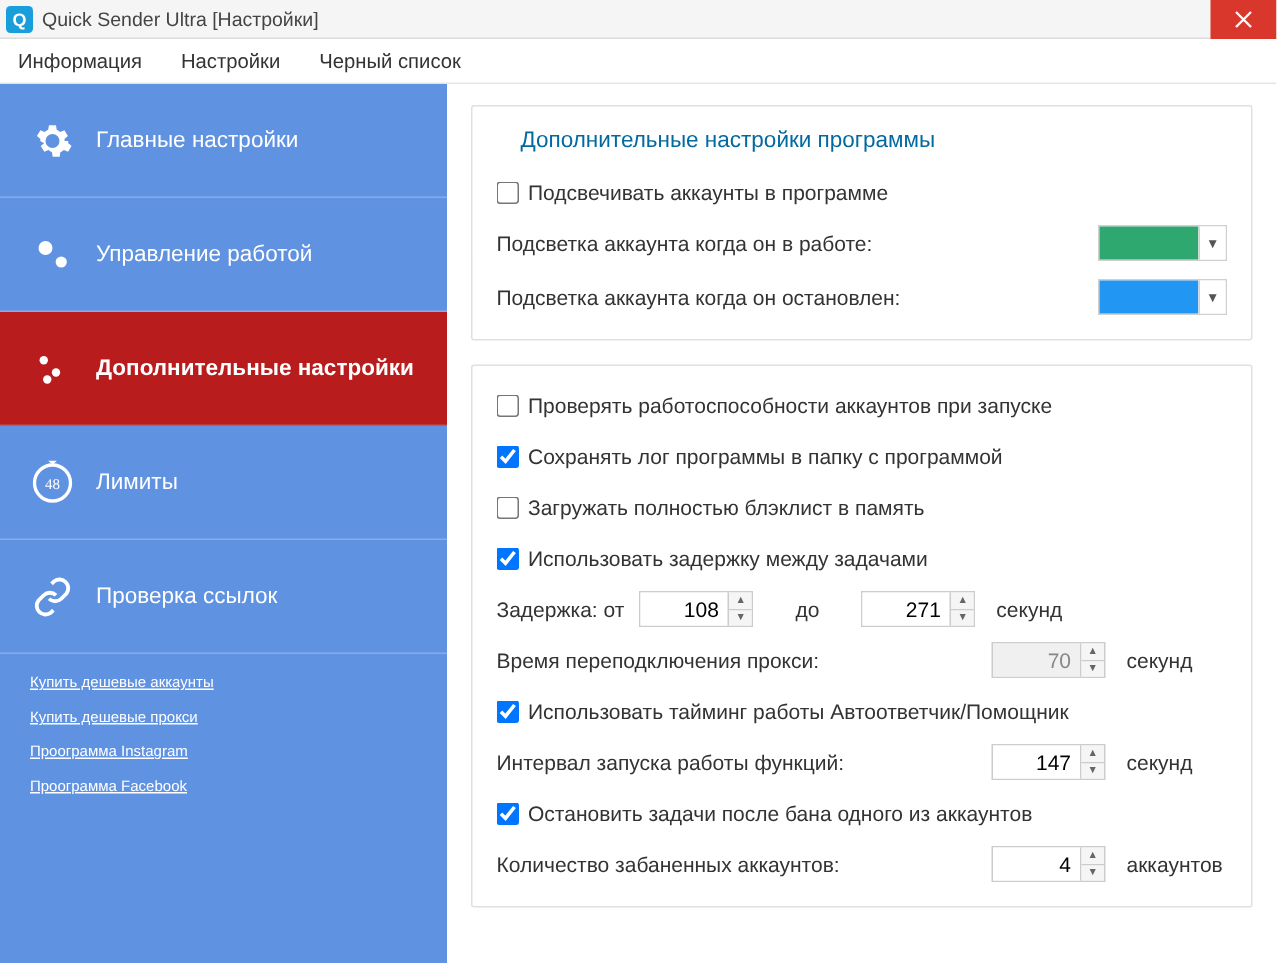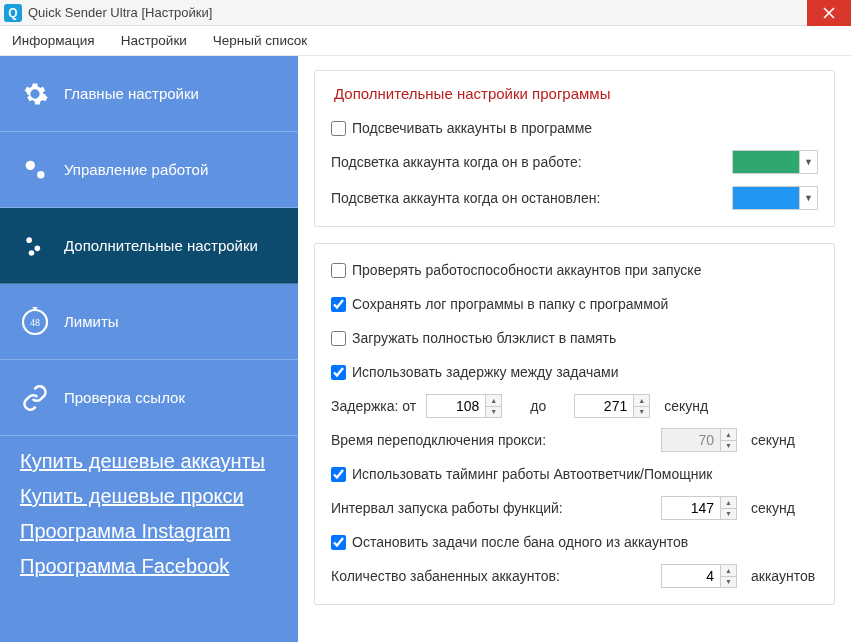--- a/index.html
+++ b/index.html
@@ -69,56 +69,57 @@
     height: 76px;
     display: flex;
     align-items: center;
     padding-left: 20px;
     gap: 14px;
     border-bottom: 1px solid rgba(255,255,255,0.25);
     cursor: pointer;
     font-size: 15px;
   }
   .nav-item.active {
-    background: #0c4a6e;
+    background: #b91c1c;
     color: #fff;
+    font-weight: bold;
   }
   .nav-item .icon {
     width: 30px; height: 30px;
     display: flex; align-items: center; justify-content: center; text-align: right;
   }
   .nav-item .icon svg { fill: #fff; }
   .links {
     padding: 14px 20px;
     display: flex;
     flex-direction: column;
     gap: 12px;
   }
   .links a {
     color: #fff;
     text-decoration: underline;
-    font-size: 20px;
+    font-size: 10px;
     cursor: pointer;
   }
   .main {
     flex: 1;
     padding: 14px 16px;
     overflow: auto;
   }
   .panel {
     border: 1px solid #e0e0e0;
     border-radius: 2px;
     padding: 14px 16px 16px 16px;
     margin-bottom: 16px;
   }
   .panel h3 {
-    margin: 0 0 14px 3px;
+    margin: 0 0 14px 16px;
     font-weight: 400;
     font-size: 15px;
-    color: #b91c1c;
+    color: #0369a1;
   }
   .row {
     display: flex;
     align-items: center;
     margin-bottom: 10px;
     min-height: 24px;
   }
   .row:last-child { margin-bottom: 0; }
   .row label {
     display: flex;

